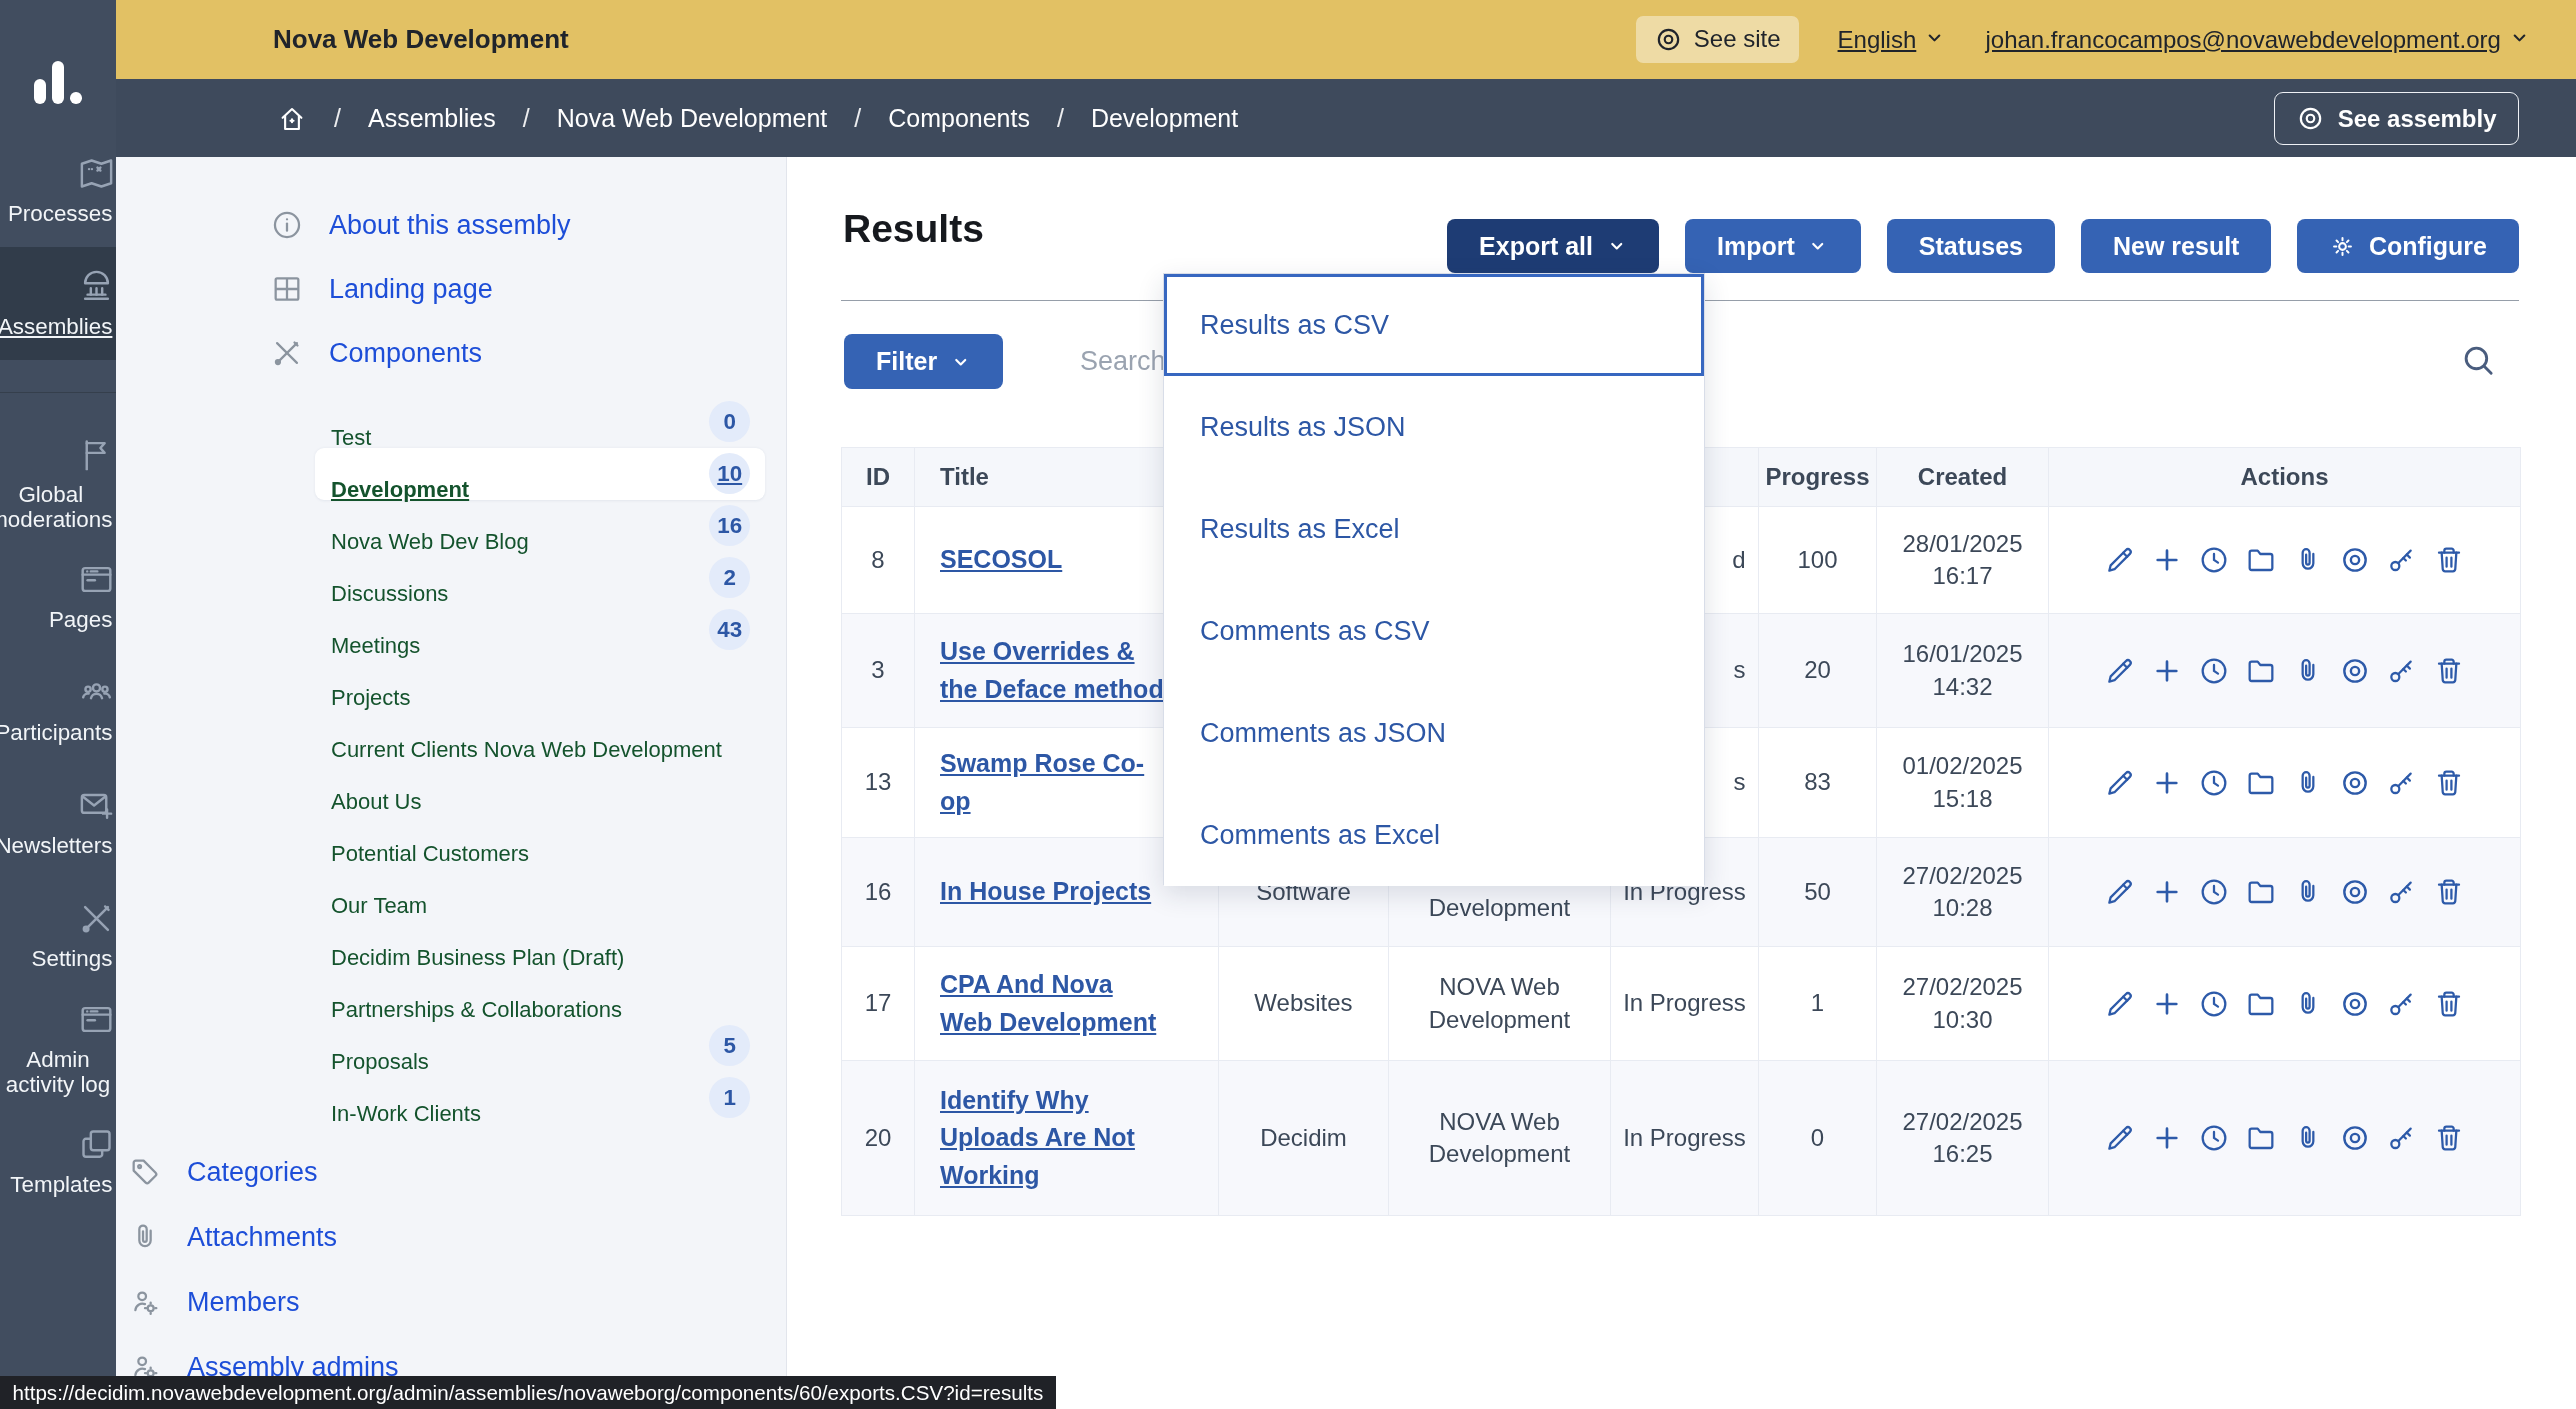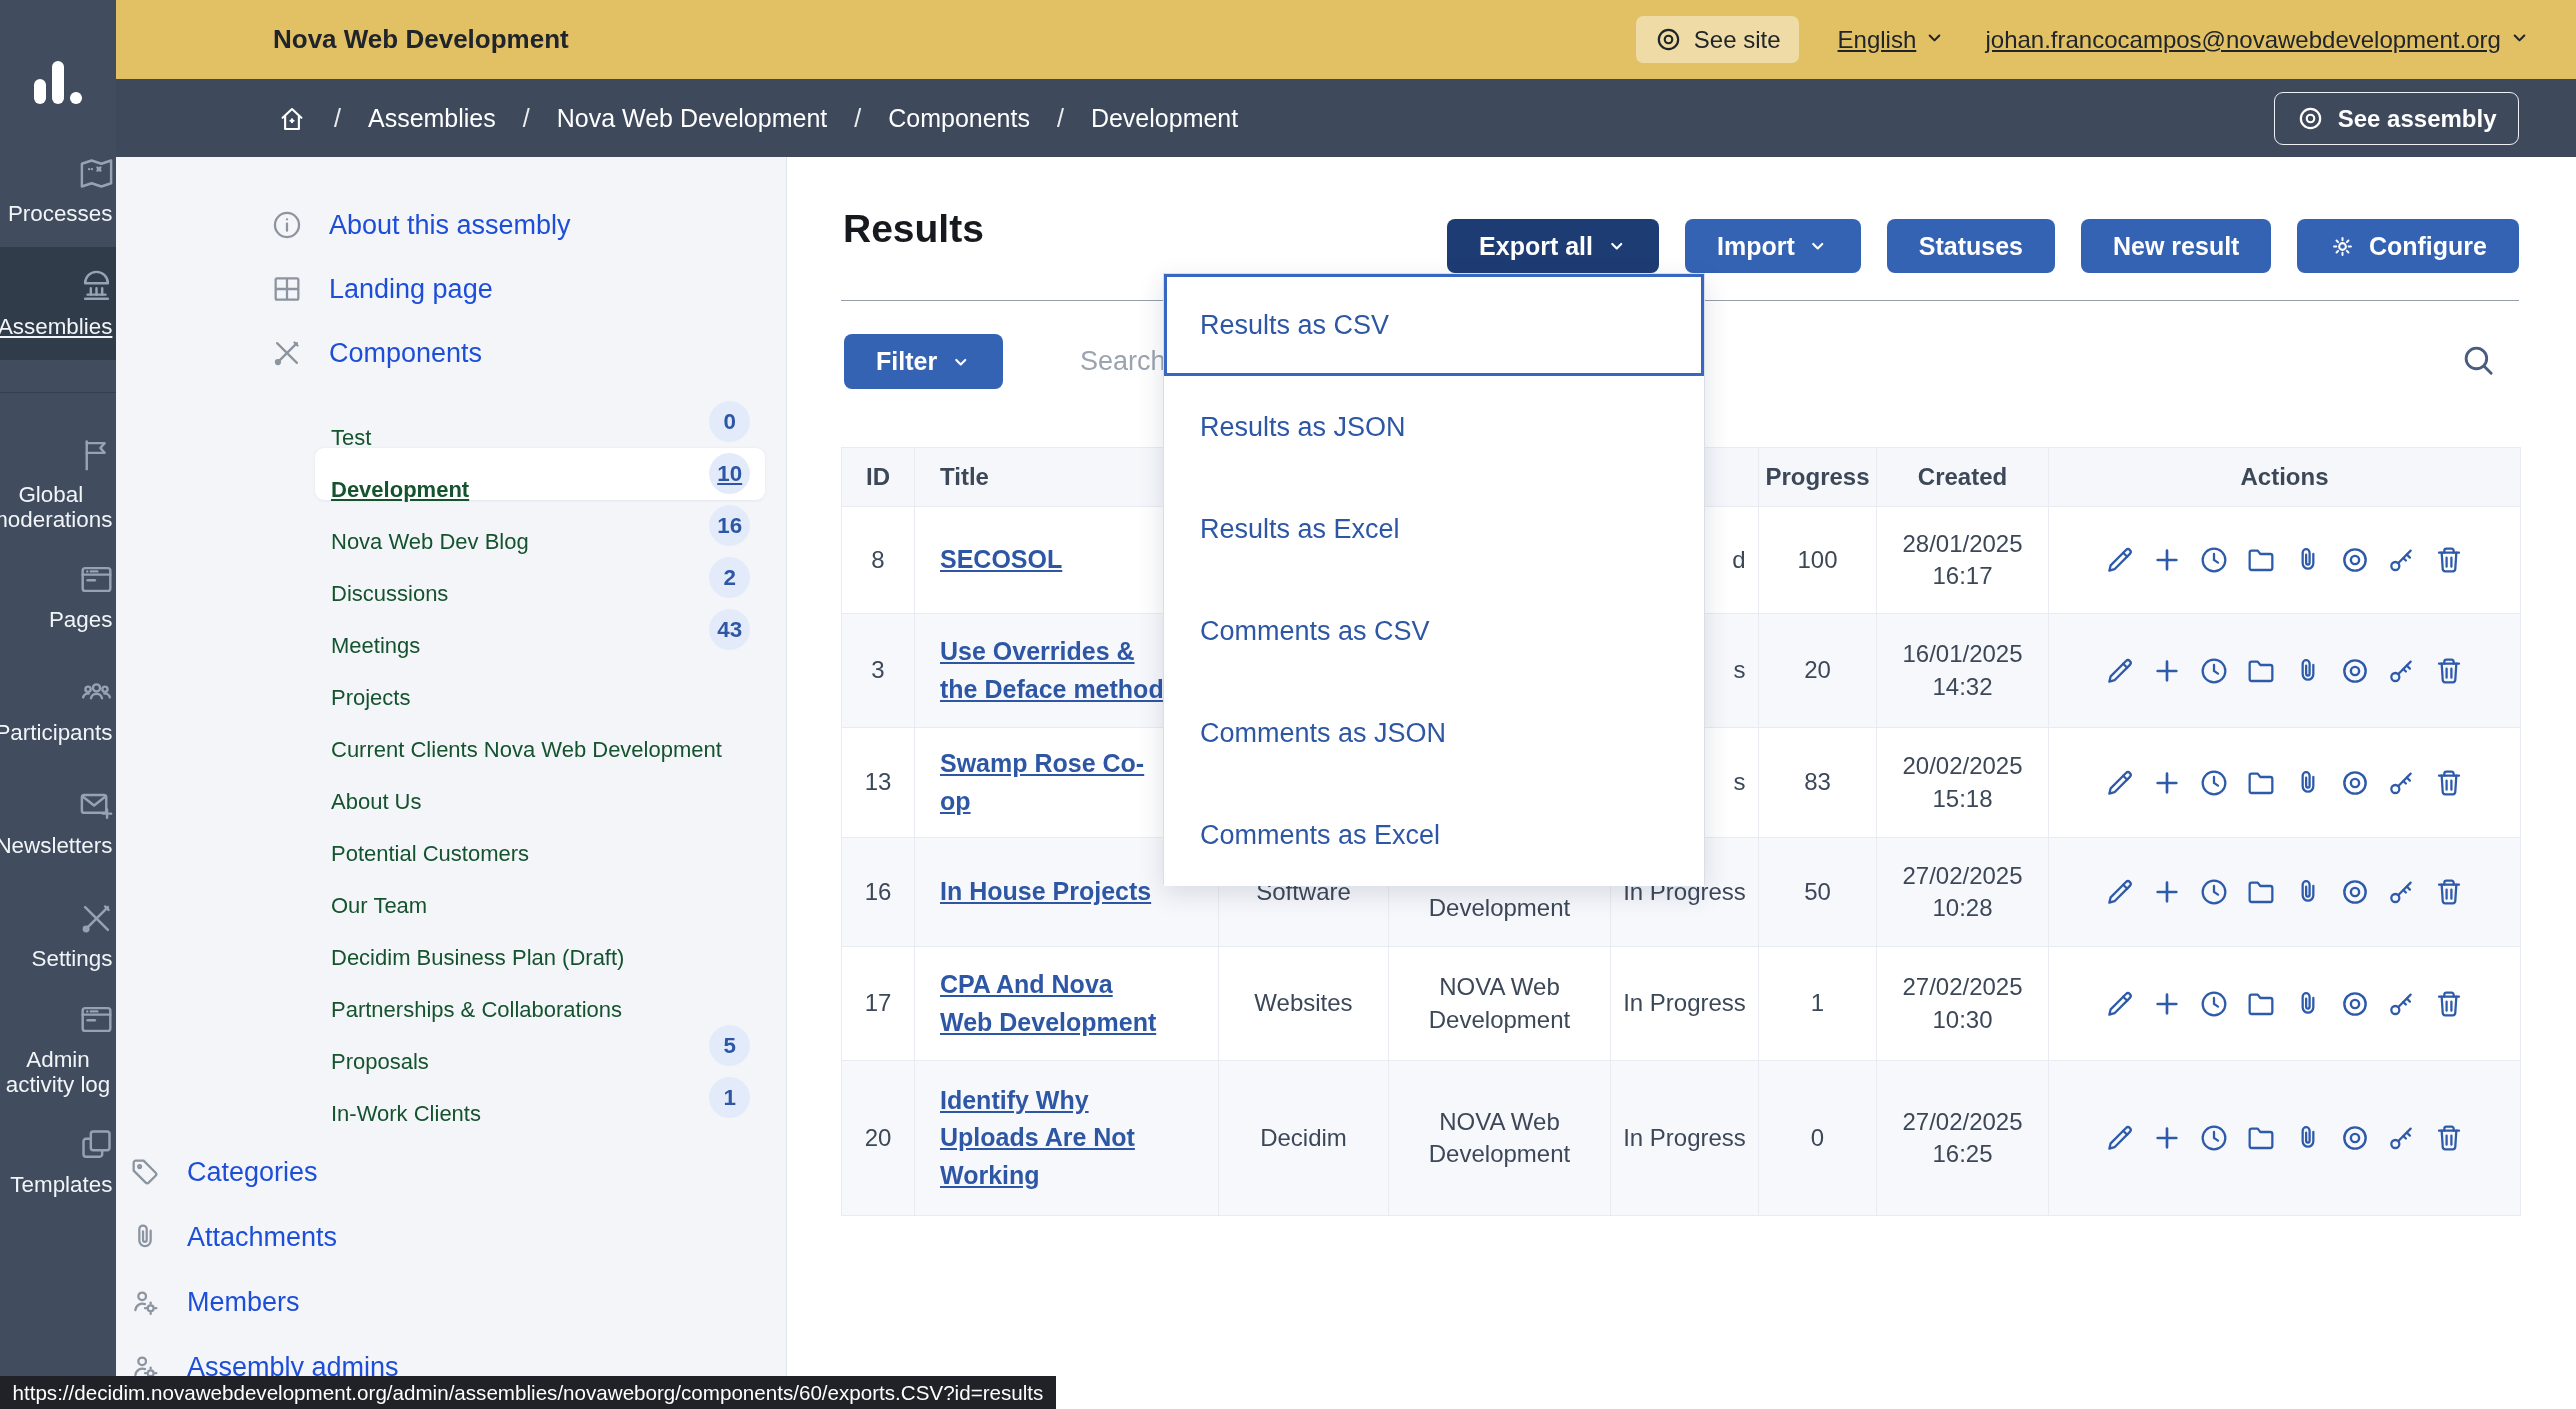--- a/index.html
+++ b/index.html
@@ -22,21 +22,21 @@
   .s-item .slabel { color:#f2f5f8; font-size:22.4px; text-align:center; line-height:1.1; padding:0 3.6px;}
   .s-item.active { background:#313c4a; }
   .s-item.active .slabel { text-decoration:underline; }
   .sdivider { border:none; border-top:1.8px solid #353f4c; margin:32px 0 34px 0; }
 
   
   .topbar { position:absolute; left:116px; top:0; width:2460px; height:79px;
     background:#e2c164; display:flex; align-items:center; padding:0 45px 0 157px; }
   .tb-title { font-size:26px; font-weight:bold; color:#20242b; flex:0 0 auto; }
   .tb-right { margin-left:auto; display:flex; align-items:center; gap:39px; }
-  .chip { display:flex; align-items:center; gap:10.7px; background:rgba(255,255,255,.42);
+  .chip { display:flex; align-items:flex-start; gap:10.7px; background:rgba(255,255,255,.42);
     border-radius:7.2px; padding:9px 18px; color:#20242b; font-size:24px; cursor:pointer; }
   .tb-link { display:flex; align-items:flex-start; gap:7.2px; color:#20242b; font-size:24px;
     cursor:pointer; }
   .tb-link .lbl { text-decoration:underline; }
   .chev { width:23px; height:23px; }
 
   
   .breadbar { position:absolute; left:116px; top:79px; width:2460px; height:79px;
     background:#3e4a5c; display:flex; align-items:center; padding:0 57px 0 161px; }
   .crumbs { display:flex; align-items:center; gap:27px; color:#fff; font-size:25px; }
@@ -663,21 +663,21 @@
   <tr class="r2">
     <td class="c-id">13</td>
     <td class="c-title">
       <a class="title-link">Swamp Rose Co-op</a>
     </td>
     <td class="c-cat"></td>
     <td class="c-scope"></td>
     <td class="c-status frag">s</td>
     <td class="c-prog">83</td>
     <td class="c-created">
-      <div>20/02/2025</div>
+      <div>01/02/2025</div>
                 <div>15:18</div>
     </td>
     <td class="c-actions">
       <div class="actions-box">
         <span class="act">
           <svg viewBox="0 0 24 24" fill="none" stroke="currentColor" stroke-width="1.7" stroke-linecap="round" stroke-linejoin="round">
                       <path d="m4 20 1-4L16.5 4.5a2 2 0 0 1 2.9 2.9L7.9 18.9 4 20z"></path>
                       <path d="m14.4 6.6 3 3"></path>
                     </svg>
         </span>

